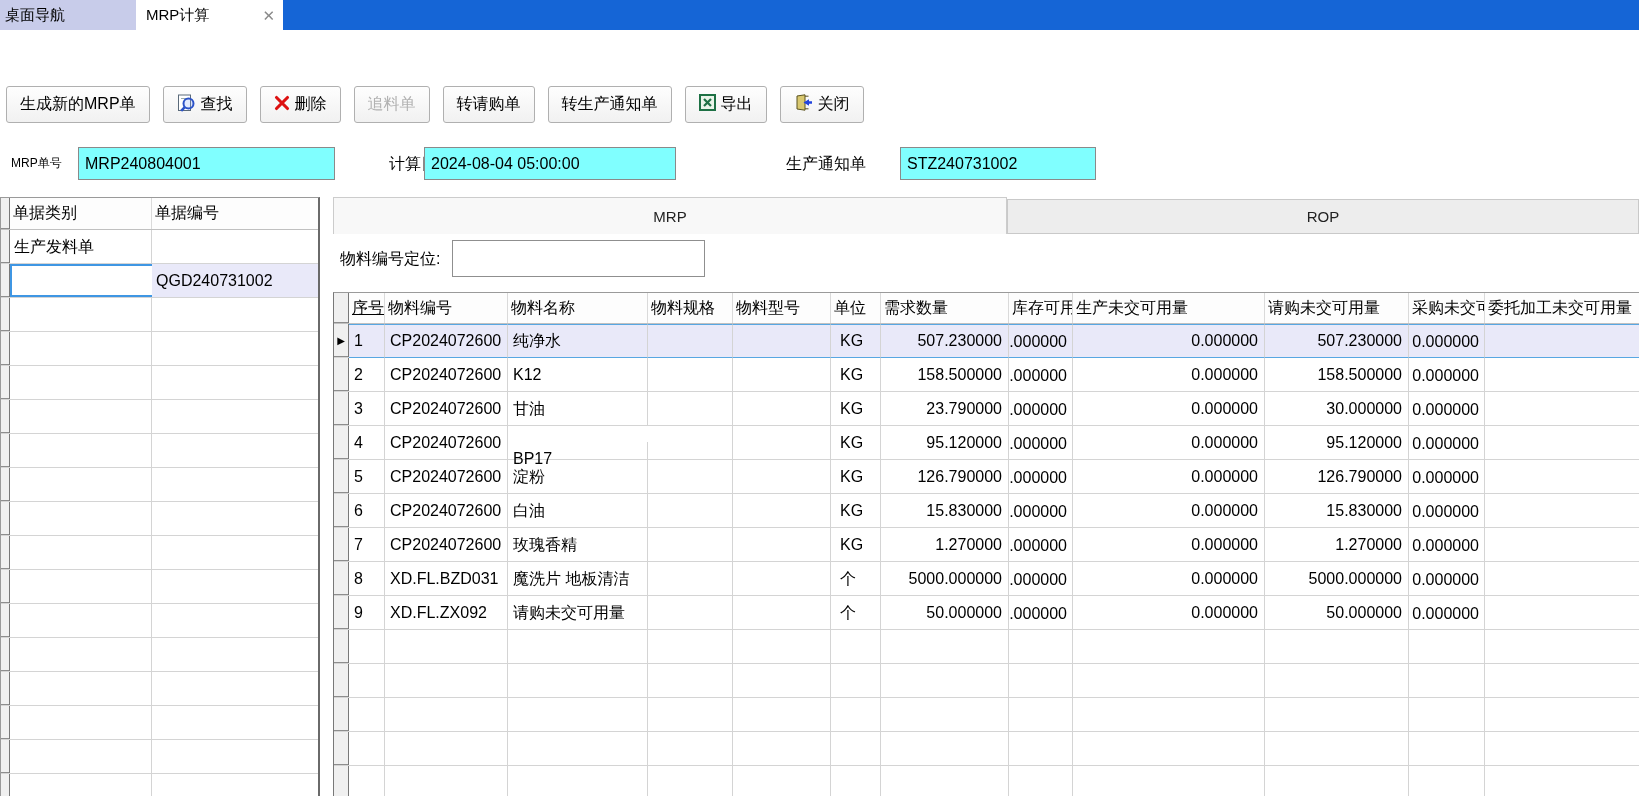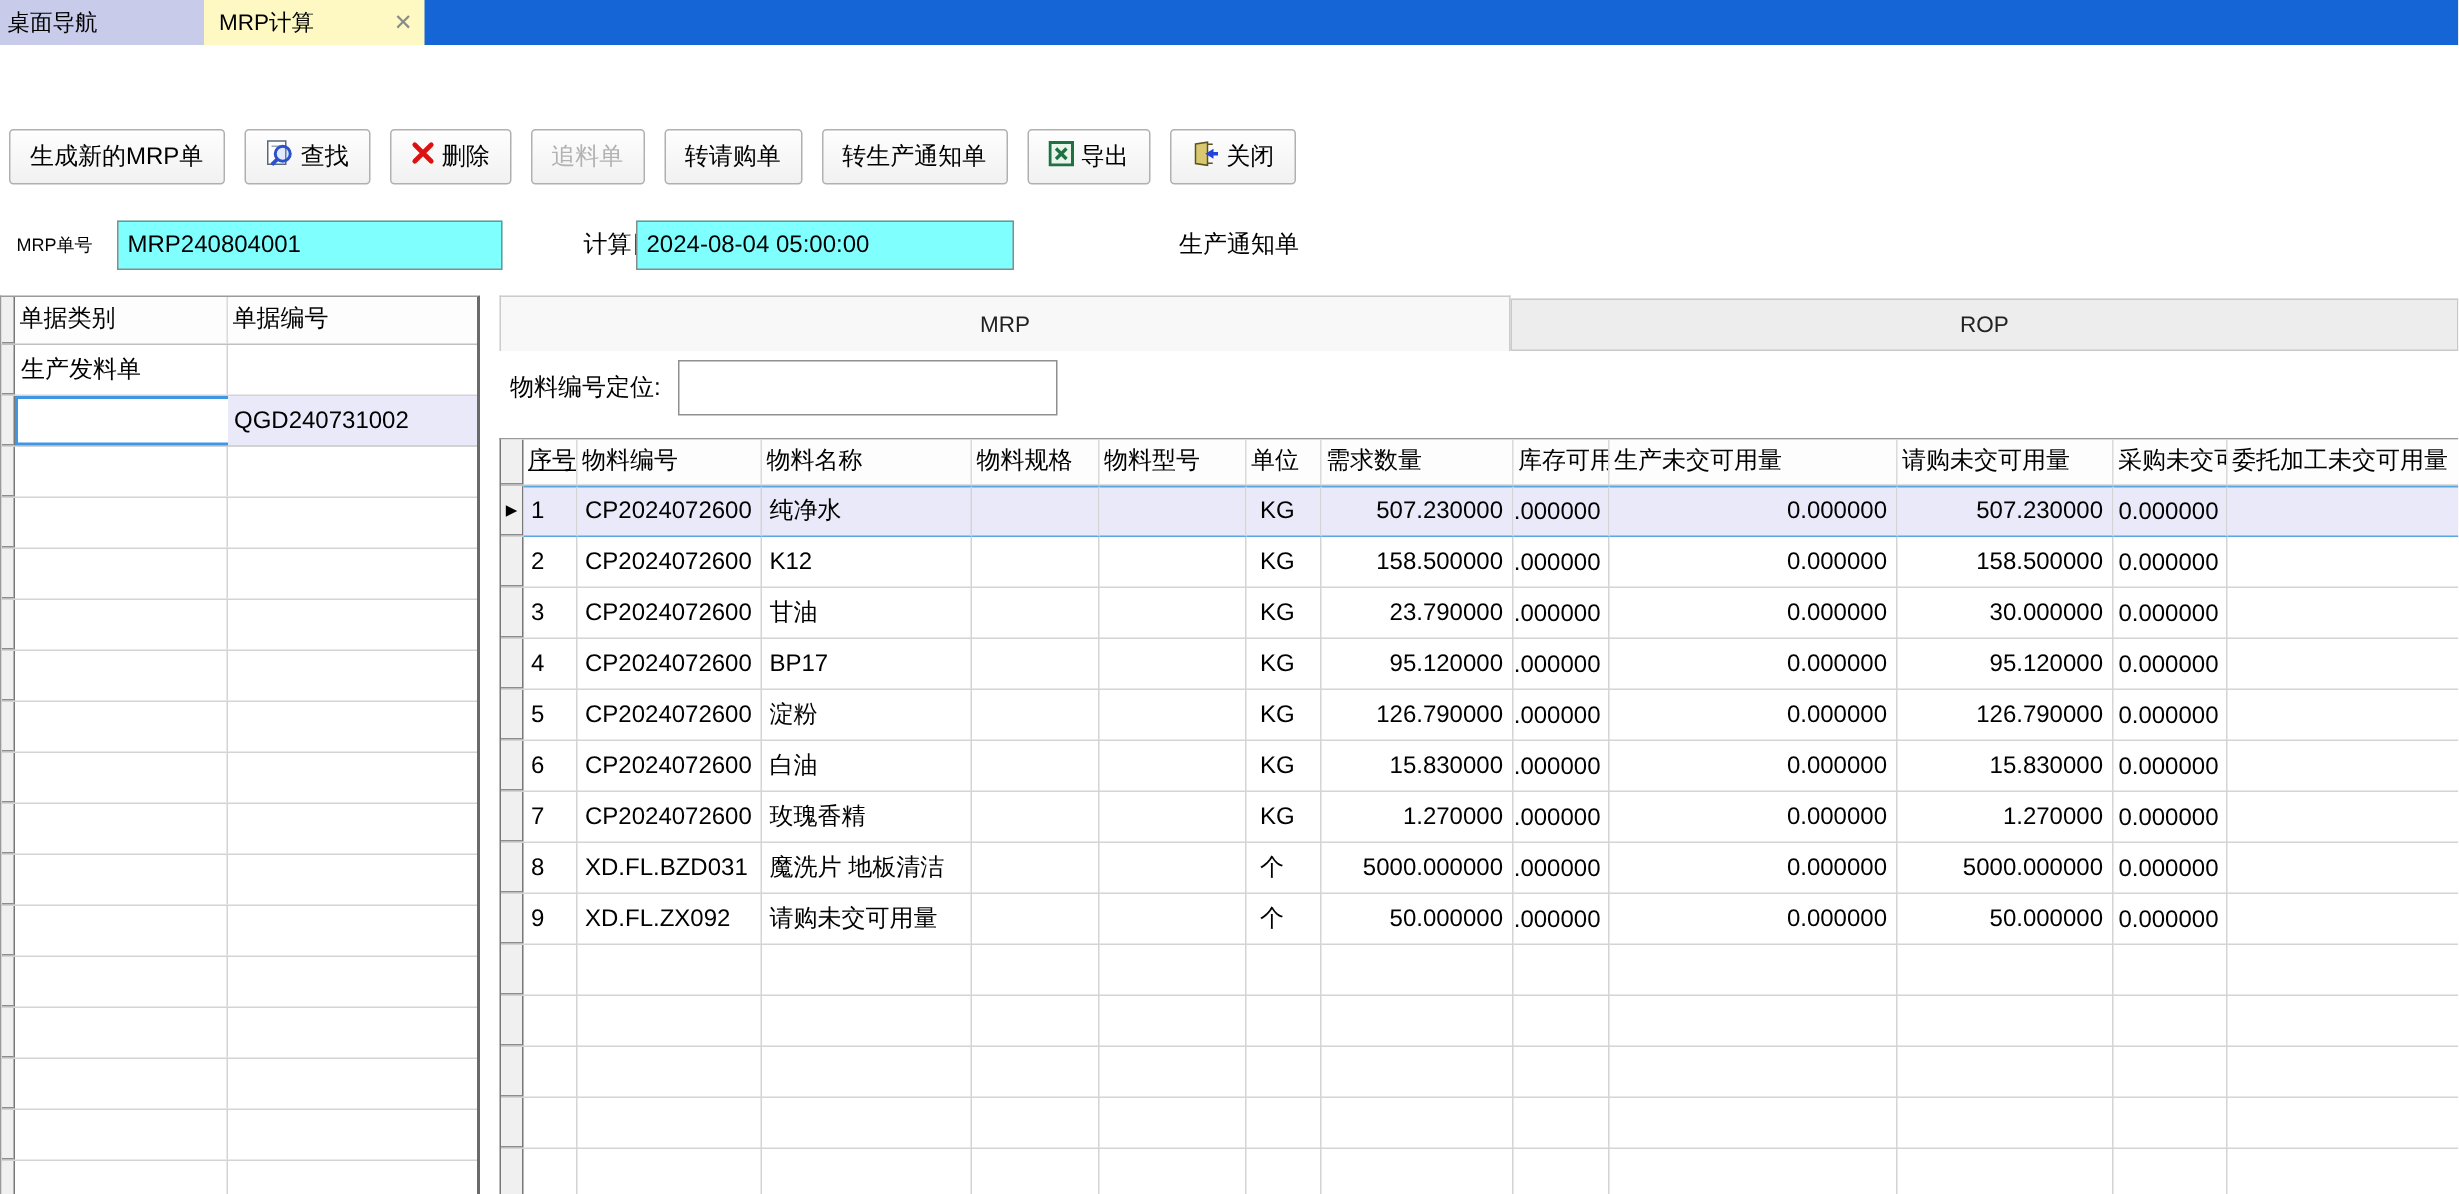--- a/index.html
+++ b/index.html
@@ -3,21 +3,21 @@
 <meta charset="utf-8">
 <style>
   html,body{margin:0;padding:0;background:#fff;}
   #app{position:relative;width:1639px;height:796px;overflow:hidden;background:#fff;
        font-family:"Liberation Sans","DejaVu Sans",sans-serif;color:#000;}
 
   
   .tabbar{position:absolute;left:0;top:0;width:1639px;height:30px;background:#1565d6;display:flex;}
   .tab{height:30px;box-sizing:border-box;display:flex;align-items:center;font-size:15px;cursor:pointer;}
   .tab.inactive{width:136px;background:#c8ccea;padding-left:5px;}
-  .tab.active{width:147px;background:#fef9c3;padding-left:10px;justify-content:space-between;padding-right:8px;}
+  .tab.active{width:147px;background:#ffffff;padding-left:10px;justify-content:space-between;padding-right:8px;}
   .tab-close{color:#8a8a8a;font-size:15px;line-height:15px;cursor:pointer;}
 
   
   .toolbar{position:absolute;left:6px;top:86px;display:flex;gap:13px;}
   .tbtn{height:35px;display:flex;align-items:center;gap:5px;padding:0 13px;
         background:linear-gradient(#fefefe,#f1f1f1);border:1px solid #b0b0b0;border-radius:3px;
         font-size:16px;cursor:pointer;white-space:nowrap;}
   .tbtn.disabled{color:#b2b2b2;cursor:default;}
   .tbtn svg{flex:0 0 auto;}
 
@@ -129,20 +129,21 @@
           </svg></span>
         <span>关闭</span>
       </div>
     </div>
 
   <span class="flabel small" style="left:11px;">MRP单号</span>
   <input class="cyan" style="left: 78px; width: 257px;" value="MRP240804001">
   <span class="flabel" style="left:389px;">计算日期</span>
   <input class="cyan" style="left: 424px; width: 252px;" value="2024-08-04 05:00:00">
   <span class="flabel" style="left:786px;">生产通知单</span>
+  <input class="cyan" style="left: 900px; width: 196px;" value="STZ240731002">
 
   <div class="docpanel">
     <div class="dochead">
       <div class="selcell" style="width:9px;"></div>
       <div class="hcell" style="width:142px;">单据类别</div>
       <div class="hcell" style="width:167px;border-right:none;">单据编号</div>
     </div>
     <div>
         <div class="docrow">
           <div class="selcell" style="width: 9px;"></div>
@@ -337,21 +338,21 @@
           <div class="dcell clipL" style="width: 64px; padding-left: 2px;">0.000000</div>
           <div class="dcell aR" style="width: 192px;">0.000000</div>
           <div class="dcell aR" style="width: 144px;">30.000000</div>
           <div class="dcell clipL" style="width: 76px; padding-left: 16px;">0.000000</div>
           <div class="dcell" style="width: 155px; padding-left: 5px;"></div>
         </div>
         <div class="grow">
           <div class="selcell" style="width: 15px;"></div>
           <div class="dcell" style="width: 36px; padding-left: 5px;">4</div>
           <div class="dcell" style="width: 123px; padding-left: 5px;">CP2024072600</div>
-          <div class="dcell" style="width: 140px; padding-left: 5px;">BP17</div>
+          <div class="dcell" style="width: 140px; padding-left: 5px; margin-top: 16px;">BP17</div>
           <div class="dcell" style="width: 85px; padding-left: 5px;"></div>
           <div class="dcell" style="width: 98px; padding-left: 5px;"></div>
           <div class="dcell" style="width: 50px; padding-left: 9px;">KG</div>
           <div class="dcell aR" style="width: 128px;">95.120000</div>
           <div class="dcell clipL" style="width: 64px; padding-left: 2px;">0.000000</div>
           <div class="dcell aR" style="width: 192px;">0.000000</div>
           <div class="dcell aR" style="width: 144px;">95.120000</div>
           <div class="dcell clipL" style="width: 76px; padding-left: 16px;">0.000000</div>
           <div class="dcell" style="width: 155px; padding-left: 5px;"></div>
         </div>

